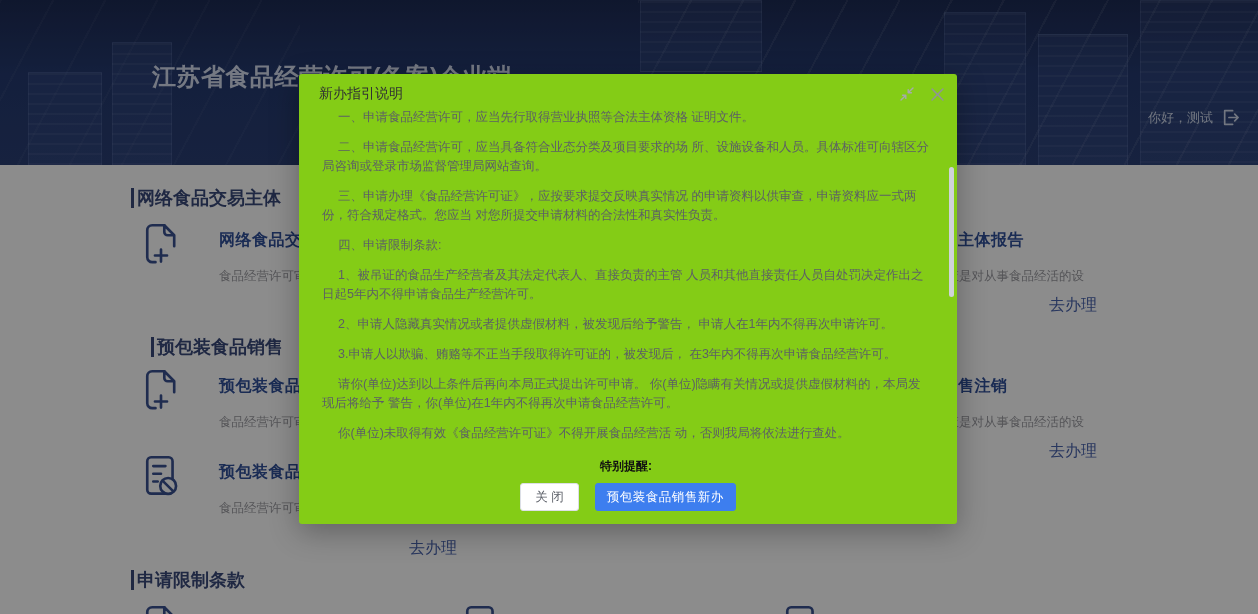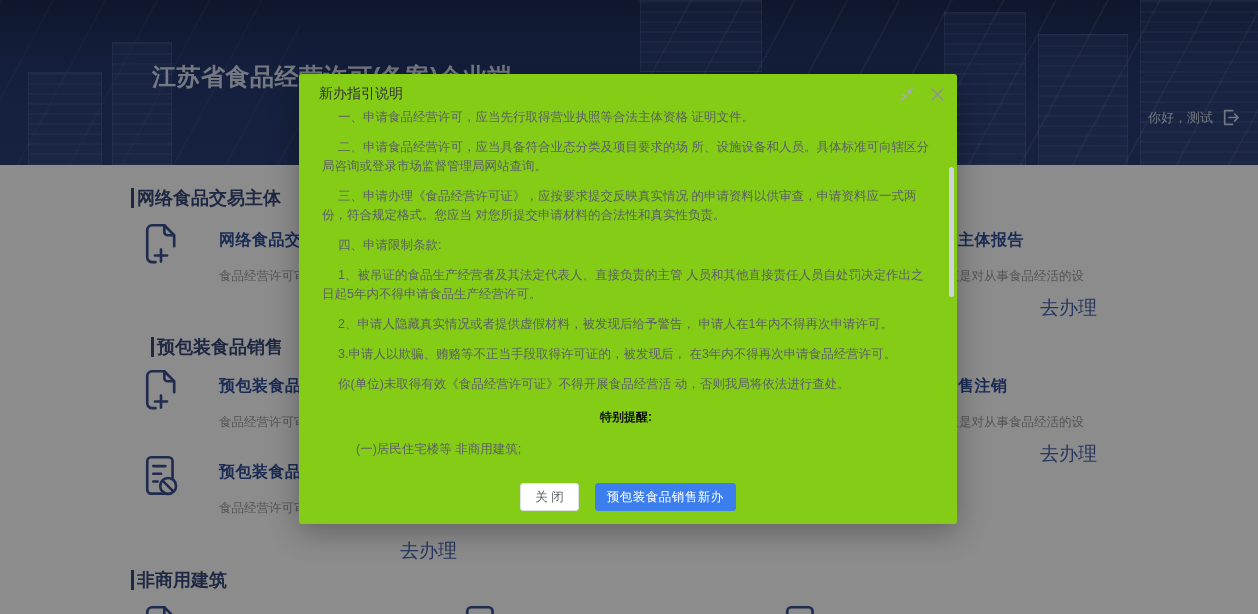--- a/index.html
+++ b/index.html
@@ -19,21 +19,21 @@
   .greeting svg{display:block;}
 
   
   .sec-h{position:absolute;left:131px;border-left:3px solid #3a4a7a;padding-left:3px;
          font-size:18px;font-weight:600;color:#3a4a7a;line-height:20px;white-space:nowrap;z-index:1;}
   .card{position:absolute;width:315px;z-index:1;}
   .cicon{position:absolute;left:0;top:2px;}
   .ctext{margin-left:77px;}
   .ctitle{padding-top:10px;font-size:16px;font-weight:bold;color:#31509a;white-space:nowrap;letter-spacing:.5px;}
   .cdesc{margin-top:17px;font-size:12.5px;color:#9a9aa0;white-space:nowrap;}
-  .clink{margin-top:10px;text-align:right;font-size:19px;color:#4a64ad;cursor:pointer;white-space:nowrap;}
+  .clink{margin-top:10px;text-align:right;font-size:16px;color:#4a64ad;cursor:pointer;white-space:nowrap;}
   .clink.lower{margin-top:21px;}
 
   
   .overlay{position:absolute;left:0;top:0;width:1258px;height:614px;background:rgba(0,0,0,0.45);z-index:10;}
   .modal{position:absolute;left:299px;top:74px;width:658px;height:450px;background:#84cc16;border-radius:3px;
          box-shadow:0 8px 30px rgba(0,0,0,.3);z-index:20;}
   .m-head{position:absolute;left:0;top:0;right:0;height:33px;}
   .m-title{position:absolute;left:20px;top:11px;font-size:14px;color:#303133;}
   .m-tool{position:absolute;top:12px;width:16px;height:16px;cursor:pointer;color:#909399;
           display:flex;align-items:center;justify-content:center;}
@@ -151,21 +151,21 @@
         <path d="M18.6 24.4 l9.4 9.4"></path>
       </svg>
     </span>
     <div class="ctext">
       <div class="ctitle">预包装食品销售注销</div>
       <div class="cdesc">食品经营许可审查是对从事食品经活的设</div>
       <div class="clink lower">去办理</div>
     </div>
   </div>
 
-  <div class="sec-h" style="top:570px;">非商用建筑</div>
+  <div class="sec-h" style="top:570px;">申请限制条款</div>
 
   <div class="card" style="left:142px;top:602px;">
     <span class="cicon">
       <svg width="38" height="44" viewBox="0 0 34 40" fill="none" stroke="#3a5190" stroke-width="2.4" stroke-linecap="round" stroke-linejoin="round">
         <path d="M20 3 H9 a4.5 4.5 0 0 0 -4.5 4.5 V32 a4.5 4.5 0 0 0 4.5 4.5 h3"></path>
         <path d="M20 3 v6 a3 3 0 0 0 3 3 h6 M20 3 l9 9 V22"></path>
         <path d="M17 25 v11 M11.5 30.5 h11"></path>
       </svg>
     </span>
   </div>
@@ -204,20 +204,21 @@
 
     <div class="m-body">
       <div class="m-text">
         <p class="ind">一、申请食品经营许可，应当先行取得营业执照等合法主体资格 证明文件。</p>
         <p class="ind">二、申请食品经营许可，应当具备符合业态分类及项目要求的场 所、设施设备和人员。具体标准可向辖区分局咨询或登录市场监督管理局网站查询。</p>
         <p class="ind">三、申请办理《食品经营许可证》，应按要求提交反映真实情况 的申请资料以供审查，申请资料应一式两份，符合规定格式。您应当 对您所提交申请材料的合法性和真实性负责。</p>
         <p class="ind">四、申请限制条款:</p>
         <p class="ind">1、被吊证的食品生产经营者及其法定代表人、直接负责的主管 人员和其他直接责任人员自处罚决定作出之日起5年内不得申请食品生产经营许可。</p>
         <p class="ind">2、申请人隐藏真实情况或者提供虚假材料，被发现后给予警告， 申请人在1年内不得再次申请许可。</p>
         <p class="ind">3.申请人以欺骗、贿赂等不正当手段取得许可证的，被发现后， 在3年内不得再次申请食品经营许可。</p>
+        <p class="ind">请你(单位)达到以上条件后再向本局正式提出许可申请。 你(单位)隐瞒有关情况或提供虚假材料的，本局发现后将给予 警告，你(单位)在1年内不得再次申请食品经营许可。</p>
         <p class="ind">你(单位)未取得有效《食品经营许可证》不得开展食品经营活 动，否则我局将依法进行查处。</p>
         <p class="notice">特别提醒:</p>
         <p class="sub">(一)居民住宅楼等 非商用建筑;</p>
 
       </div>
     </div>
     <div class="m-scrollbar"></div>
 
     <div class="m-foot">
       <button class="btn btn-plain">关 闭</button>

